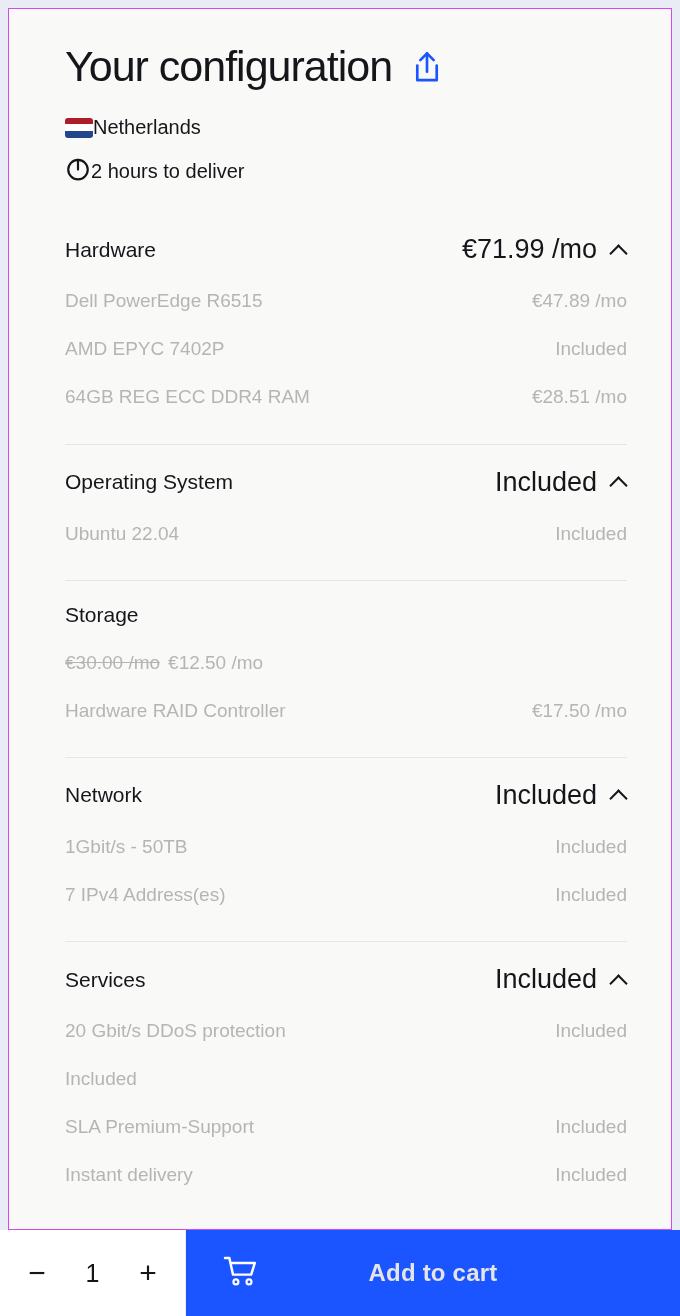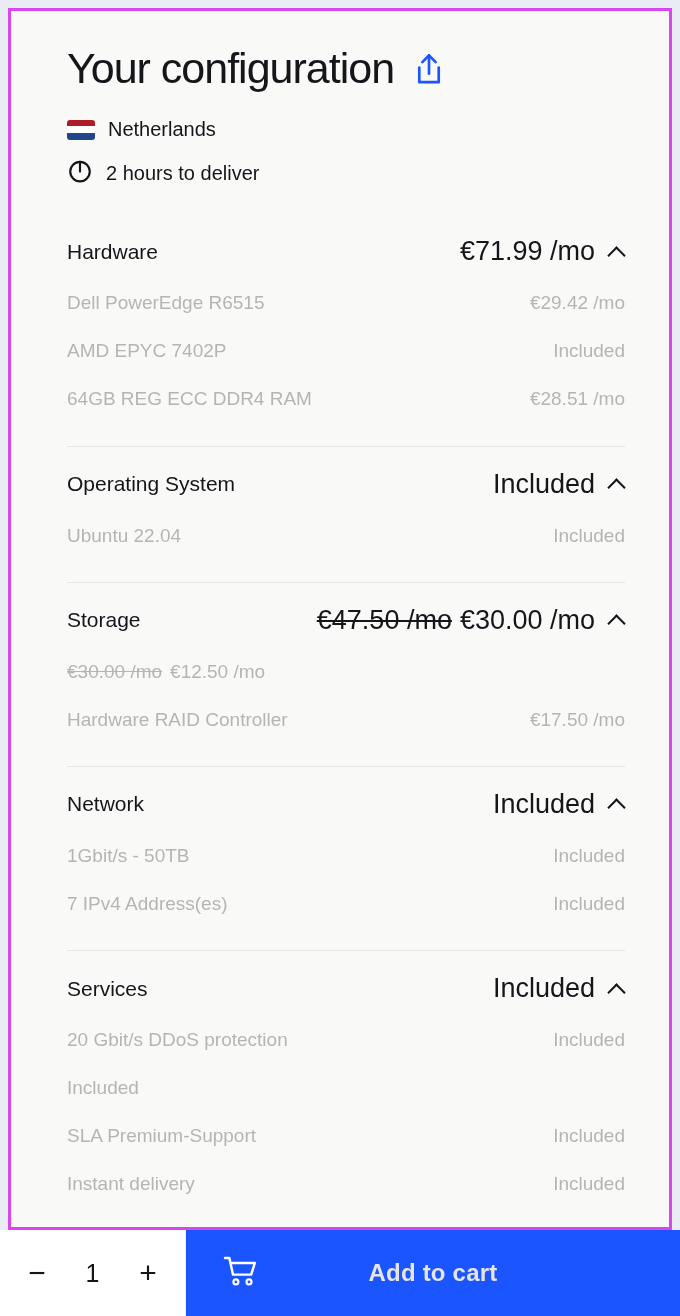--- a/index.html
+++ b/index.html
@@ -16,21 +16,21 @@
     background: #e9ecf4;
     overflow: hidden;
   }
   .card {
     position: absolute;
     left: 8px;
     top: 8px;
     width: 664px;
     height: 1222px;
     background: #f9f9f8;
-    border: 3px solid #d946ef;
+    border: 1px solid #d946ef;
   }
   .inner {
     padding: 34px 44px 0 56px;
   }
   .title-row {
     display: flex;
     align-items: center;
     gap: 20px;
   }
   .title {
@@ -44,21 +44,20 @@
   .share-icon {
     margin-top: 6px;
     cursor: pointer;
   }
   .meta {
     margin-top: 26px;
   }
   .meta-row {
     display: flex;
     align-items: center;
-    gap: 13px;
     margin-bottom: 17px;
   }
   .meta-text {
     font-size: 20px;
     color: #14161a;
   }
   .flag {
     width: 28px;
     height: 20px;
     border-radius: 3px;
@@ -266,21 +265,21 @@
           <div class="section-head">
             <span class="section-name">Hardware</span>
             <span class="section-right">
               <span class="section-price">€71.99 /mo</span>
               <span class="chev"></span>
             </span>
           </div>
           <div class="items">
             <div class="item">
               <span class="item-name">Dell PowerEdge R6515</span>
-              <span class="item-price">€29.42 /mo</span>
+              <span class="item-price">€47.89 /mo</span>
             </div>
             <div class="item">
               <span class="item-name">AMD EPYC 7402P</span>
               <span class="item-price">Included</span>
             </div>
             <div class="item">
               <span class="item-name">64GB REG ECC DDR4 RAM</span>
               <span class="item-price">€28.51 /mo</span>
             </div>
           </div>
@@ -298,26 +297,20 @@
             <div class="item">
               <span class="item-name">Ubuntu 22.04</span>
               <span class="item-price">Included</span>
             </div>
           </div>
         </div>
 
         <div class="section">
           <div class="section-head">
             <span class="section-name">Storage</span>
-            <span class="section-right">
-              <span class="section-price">
-                <span class="strike">€47.50 /mo</span><span>€30.00 /mo</span>
-              </span>
-              <span class="chev"></span>
-            </span>
           </div>
           <div class="items">
             <div class="item">
               <span class="item-price">
                 <span class="strike-sm">€30.00 /mo</span><span>€12.50 /mo</span>
               </span>
             </div>
             <div class="item">
               <span class="item-name">Hardware RAID Controller</span>
               <span class="item-price">€17.50 /mo</span>

